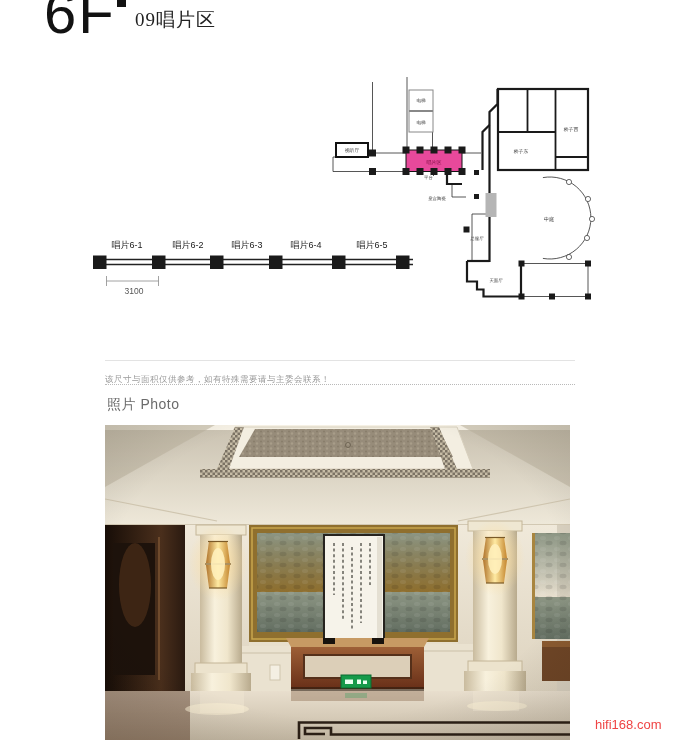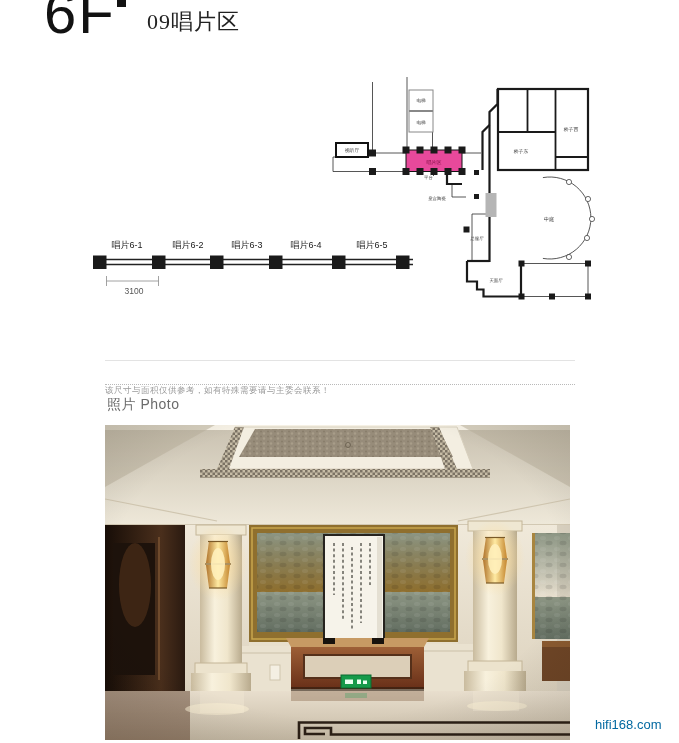--- a/index.html
+++ b/index.html
@@ -3,28 +3,28 @@
 <meta charset="utf-8">
 <style>
   html,body{margin:0;padding:0;}
   body{
     width:679px;height:743px;position:relative;overflow:hidden;
     background:#ffffff;font-family:"Liberation Sans",sans-serif;color:#1a1a1a;
   }
   .abs{position:absolute;}
   #floor-title{left:44px;top:-21px;font-size:58px;font-weight:400;letter-spacing:2px;color:#121212;}
   #title-mark{left:117px;top:0;width:9px;height:7px;background:#121212;}
-  #area-title{left:135px;top:7px;font-size:22px;letter-spacing:1px;color:#222;font-family:"Liberation Serif",serif;margin-left:12px;}
+  #area-title{left:135px;top:7px;font-size:19px;letter-spacing:1px;color:#222;font-family:"Liberation Serif",serif;}
   #plan-svg{left:88px;top:58px;}
-  #note-wrap{left:105px;top:360px;width:470px;border-top:1px solid #e3e3e3;padding-top:18px;}
+  #note-wrap{left:105px;top:360px;width:470px;border-top:1px solid #e3e3e3;padding-top:7px;}
   #note-wrap span{font-size:8.5px;color:#9a9a9a;letter-spacing:.5px;}
   #dotted-sep{left:105px;top:384px;width:470px;border-top:1px dotted #b9b9b9;height:0;}
   #photo-heading{left:107px;top:396px;font-size:14px;color:#6b6b6b;letter-spacing:.5px;}
   #photo-frame{left:105px;top:425px;width:465px;height:315px;background:#e7e0d1;}
-  #watermark{left:595px;top:717px;font-size:13px;color:#0369a1;}
+  #watermark{left:595px;top:717px;font-size:13px;color:#ef4444;}
   svg text{font-family:"Liberation Sans",sans-serif;}
   .plan-label{fill:#3a3a3a;}
   .sq{fill:#1a1a1a;}
 </style>
 </head>
 <body>
 
 <div class="abs" id="floor-title">6F</div>
 <div class="abs" id="title-mark"></div>
 <div class="abs" id="area-title">09唱片区</div>

